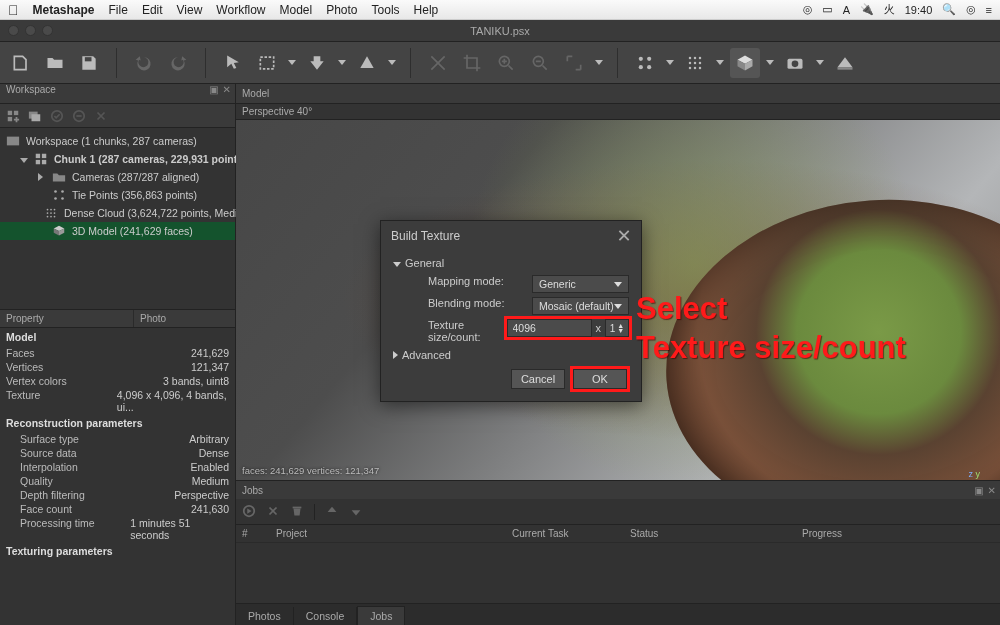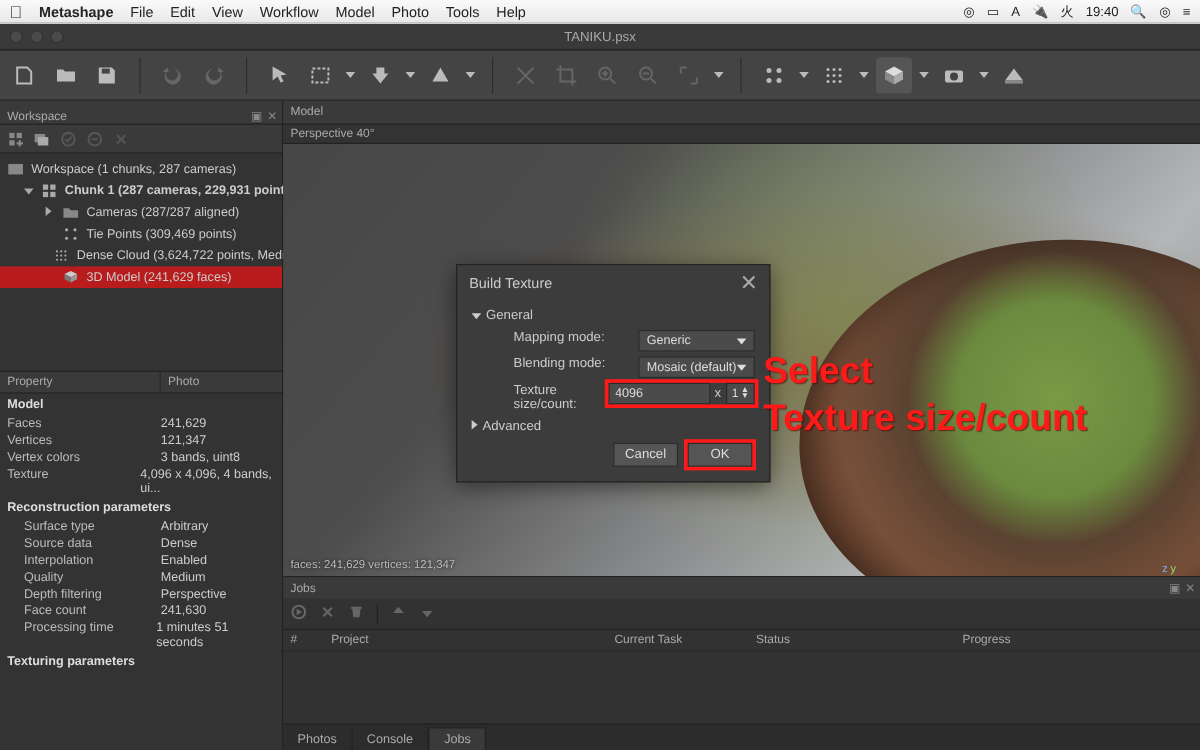--- a/index.html
+++ b/index.html
@@ -22,42 +22,42 @@
   .tb-sep { width: 1px; height: 30px; background: #2e2e2e; margin: 0 4px; }
   .tb-btn { width: 30px; height: 30px; display: flex; align-items: center; justify-content: center; color: #bbb; }
   .tb-btn svg { width: 20px; height: 20px; fill: #bbb; }
   .tb-btn.dim svg { fill: #666; }
   .tb-arrow { width: 12px; display:flex; align-items:center; justify-content:center; }
   .tb-arrow::after { content:""; border-left:4px solid transparent; border-right:4px solid transparent; border-top:5px solid #bbb; }
 
   
   .main { position: absolute; top: 84px; bottom: 0; left: 0; right: 0; display: flex; }
   .sidebar { width: 236px; background: #333; border-right: 1px solid #222; display: flex; flex-direction: column; }
-  .ws-header { height: 20px; background: #3a3a3a; display: flex; align-items: flex-end; padding: 0 6px; font-size: 10px; color: #aaa; border-bottom: 1px solid #222; position: relative; }
+  .ws-header { height: 20px; background: #3a3a3a; display: flex; align-items: flex-start; padding: 0 6px; font-size: 10px; color: #aaa; border-bottom: 1px solid #222; position: relative; }
   .ws-header .pane-icons { position: absolute; right: 4px; display:flex; gap:4px; color:#888; font-size:10px; }
   .ws-toolbar { height: 24px; background: #3a3a3a; display: flex; align-items: center; padding: 0 6px; gap: 8px; border-bottom: 1px solid #222; }
   .ws-toolbar .ic { width:14px; height:14px; }
   .ws-toolbar svg { fill:#888; }
   .ws-toolbar .disabled svg { fill:#555; }
   .tree { flex: 0 0 auto; padding: 4px 0; color: #ccc; font-size: 10.5px; }
   .tree-row { display: flex; align-items: center; padding: 2px 6px; gap: 6px; white-space: nowrap; }
   .tree-row .tri { width: 8px; display:inline-block; }
   .tree-row .tri.down::before { content:""; display:inline-block; border-left:4px solid transparent; border-right:4px solid transparent; border-top:5px solid #aaa; }
   .tree-row .tri.right::before { content:""; display:inline-block; border-top:4px solid transparent; border-bottom:4px solid transparent; border-left:5px solid #aaa; }
   .tree-row .ic { width:14px; height:14px; display:inline-flex; align-items:center; justify-content:center; }
-  .tree-row.selected { background: #b91c1c; }
+  .tree-row.selected { background: #14532d; }
   .indent1 { padding-left: 20px; }
   .indent2 { padding-left: 38px; }
 
   .props-header { display:flex; background:#3a3a3a; border-top:1px solid #222; border-bottom:1px solid #222; font-size:10px; color:#aaa; }
   .props-header div { padding: 3px 6px; }
   .props-header .c1 { width: 134px; border-right:1px solid #2a2a2a; }
   .props { flex: 1 1 auto; overflow: auto; font-size: 10.5px; }
   .props .section { font-weight: bold; color:#ddd; padding: 3px 6px; }
-  .props .row { display:flex; padding: 1px 6px; }
+  .props .row { display:flex; padding: 1px 6px; justify-content: space-between; }
   .props .row .k { width: 128px; color:#bbb; }
   .props .row .v { color:#ccc; }
   .props .row.sub .k { padding-left: 14px; }
 
   
   .content { flex: 1; display: flex; flex-direction: column; }
   .view-head { height: 20px; background: #3a3a3a; padding: 0 6px; display:flex; align-items:center; font-size:10px; color:#aaa; border-bottom:1px solid #222; }
   .persp { font-size:10px; color:#aaa; padding: 2px 6px; background:#333; border-bottom:1px solid #222; }
   .viewport { flex:1; position: relative; background: #3a3a3a; overflow:hidden; }
   .scene-bg { position:absolute; inset:0; background:
@@ -351,21 +351,21 @@
       <div class="tree-row indent2">
         <span class="tri" style="width:8px"></span>
         <span class="ic">
             <svg viewBox="0 0 16 16" width="14" height="14">
               <circle cx="4" cy="4" r="1.5" fill="#aaa"></circle>
               <circle cx="12" cy="4" r="1.5" fill="#aaa"></circle>
               <circle cx="4" cy="12" r="1.5" fill="#aaa"></circle>
               <circle cx="12" cy="12" r="1.5" fill="#aaa"></circle>
             </svg>
           </span>
-        <span>Tie Points (309,469 points)</span>
+        <span>Tie Points (356,863 points)</span>
       </div>
       <div class="tree-row indent2">
         <span class="tri" style="width:8px"></span>
         <span class="ic">
             <svg viewBox="0 0 16 16" width="14" height="14">
               <g fill="#aaa">
                 <circle cx="4" cy="4" r="1"></circle>
                 <circle cx="8" cy="4" r="1"></circle>
                 <circle cx="12" cy="4" r="1"></circle>
                 <circle cx="4" cy="8" r="1"></circle>

